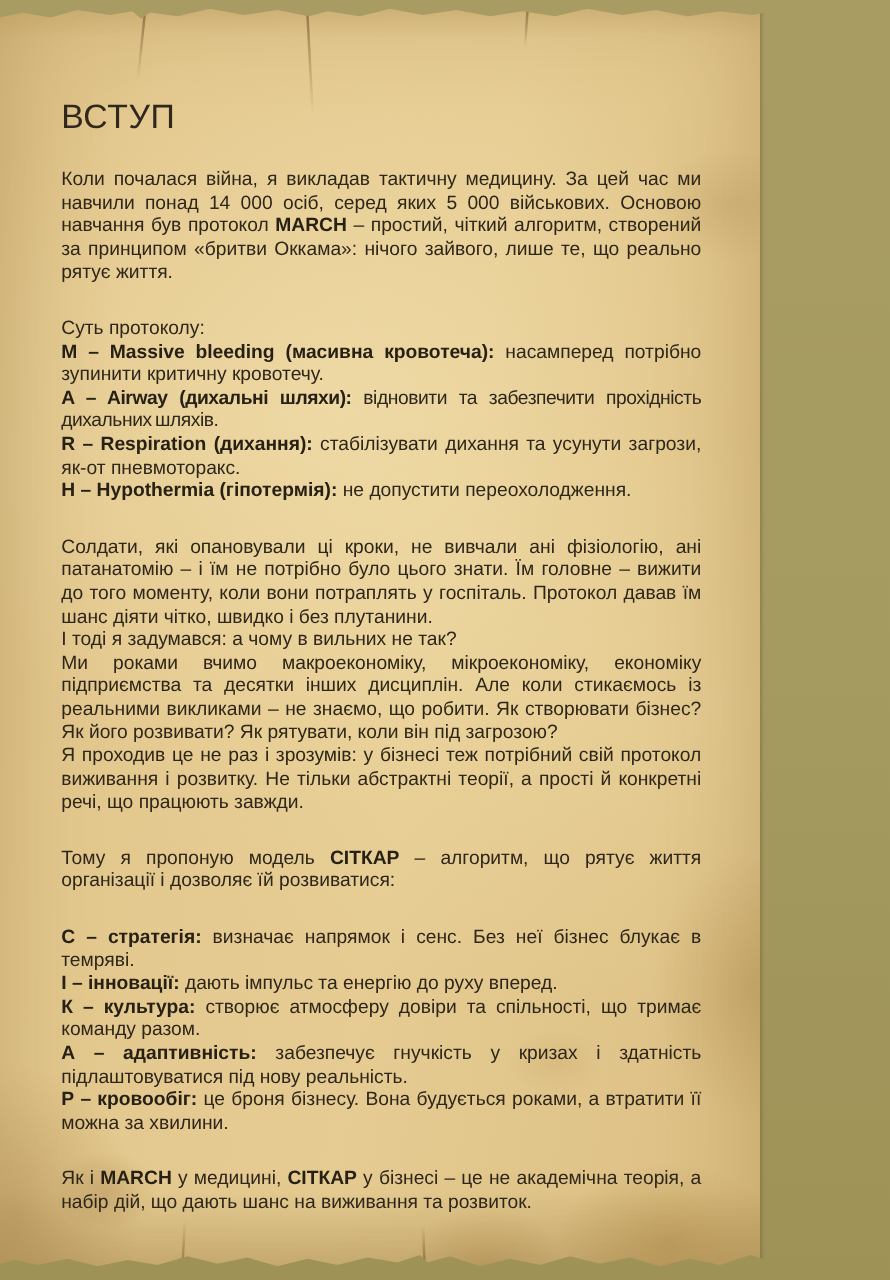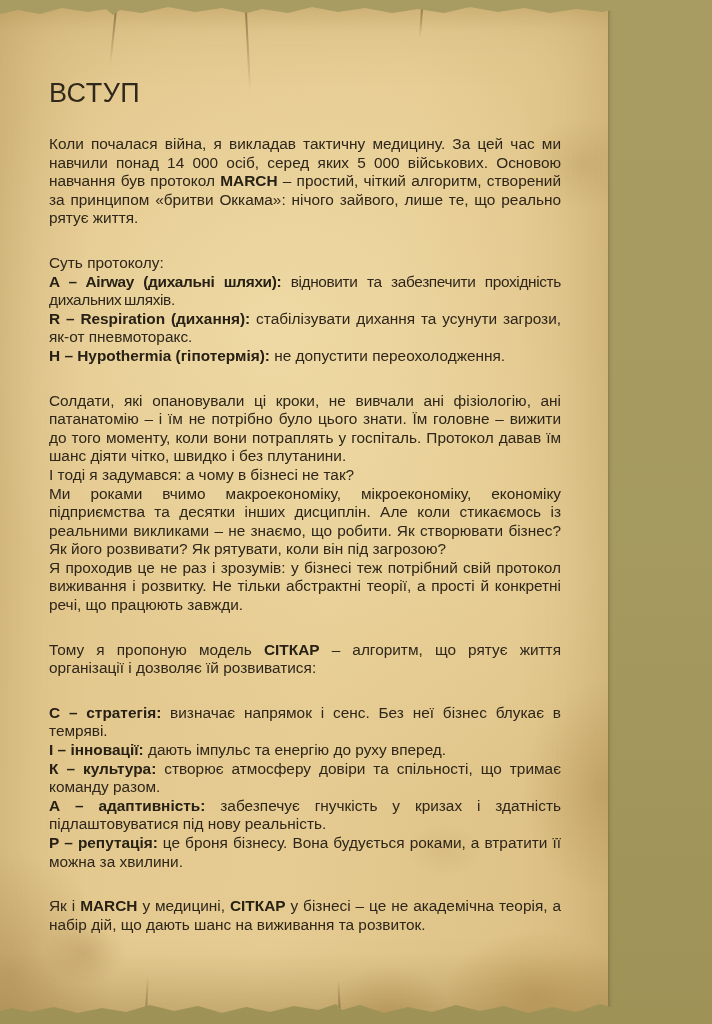--- a/index.html
+++ b/index.html
@@ -82,30 +82,31 @@
     <div class="crack crack-1"></div>
     <div class="crack crack-2"></div>
     <div class="crack crack-3"></div>
     <div class="crack crack-4"></div>
     <div class="crack crack-5"></div>
     <main class="content">
       <h1>ВСТУП</h1>
       <section>
           <p class="gap"><span>Коли почалася війна, я викладав тактичну медицину. За цей час ми навчили понад 14 000 осіб, серед яких 5 000 військових. Основою навчання був про­токол </span><b>MARCH</b><span> – простий, чіткий алгоритм, створений за принципом «бритви Оккама»: нічого зайвого, лише те, що реально рятує життя.</span></p>
           <p class="gap"><span>Суть протоколу:</span></p>
+          <p><b>M – Massive bleeding (масивна кровотеча):</b><span> насамперед потрібно зупинити критичну кровотечу.</span></p>
           <p class="tight"><b>A – Airway (дихальні шляхи):</b><span> відновити та забезпечити прохідність дихальних шляхів.</span></p>
           <p><b>R – Respiration (дихання):</b><span> стабілізувати дихання та усунути загрози, як-от пневмоторакс.</span></p>
           <p><b>H – Hypothermia (гіпотермія):</b><span> не допустити переохолодження.</span></p>
           <p class="gap"><span>Солдати, які опановували ці кроки, не вивчали ані фізіологію, ані патанато­мію – і їм не потрібно було цього знати. Їм головне – вижити до того моменту, коли вони потраплять у госпіталь. Протокол давав їм шанс діяти чітко, швидко і без плутанини.</span></p>
-          <p><span>І тоді я задумався: а чому в бізнесі не так?</span></p>
+          <p><span>І тоді я задумався: а чому в вильних не так?</span></p>
           <p><span>Ми роками вчимо макроекономіку, мікроекономіку, економіку підприємства та десятки інших дисциплін. Але коли стикаємось із реальними викликами – не знаємо, що робити. Як створювати бізнес? Як його розвивати? Як рятувати, коли він під загрозою?</span></p>
           <p><span>Я проходив це не раз і зрозумів: у бізнесі теж потрібний свій протокол ви­живання і розвитку. Не тільки абстрактні теорії, а прості й конкретні речі, що працюють завжди.</span></p>
           <p class="gap"><span>Тому я пропоную модель </span><b>СІТКАР</b><span> – алгоритм, що рятує життя організації і доз­воляє їй розвиватися:</span></p>
           <p class="gap"><b>С – стратегія:</b><span> визначає напрямок і сенс. Без неї бізнес блукає в темряві.</span></p>
           <p><b>І – інновації:</b><span> дають імпульс та енергію до руху вперед.</span></p>
           <p><b>К – культура:</b><span> створює атмосферу довіри та спільності, що тримає команду разом.</span></p>
           <p><b>А – адаптивність:</b><span> забезпечує гнучкість у кризах і здатність підлаштовуватися під нову реальність.</span></p>
-          <p><b>Р – репутація:</b><span> це броня бізнесу. Вона будується роками, а втратити її можна за хвилини.</span></p>
+          <p><b>Р – кровообіг:</b><span> це броня бізнесу. Вона будується роками, а втратити її можна за хвилини.</span></p>
           <p class="gap"><span>Як і </span><b>MARCH</b><span> у медицині, </span><b>СІТКАР</b><span> у бізнесі – це не академічна теорія, а набір дій, що дають шанс на виживання та розвиток.</span></p>
         </section>
     </main>
   </div>
 </div>
 
 </body></html>

